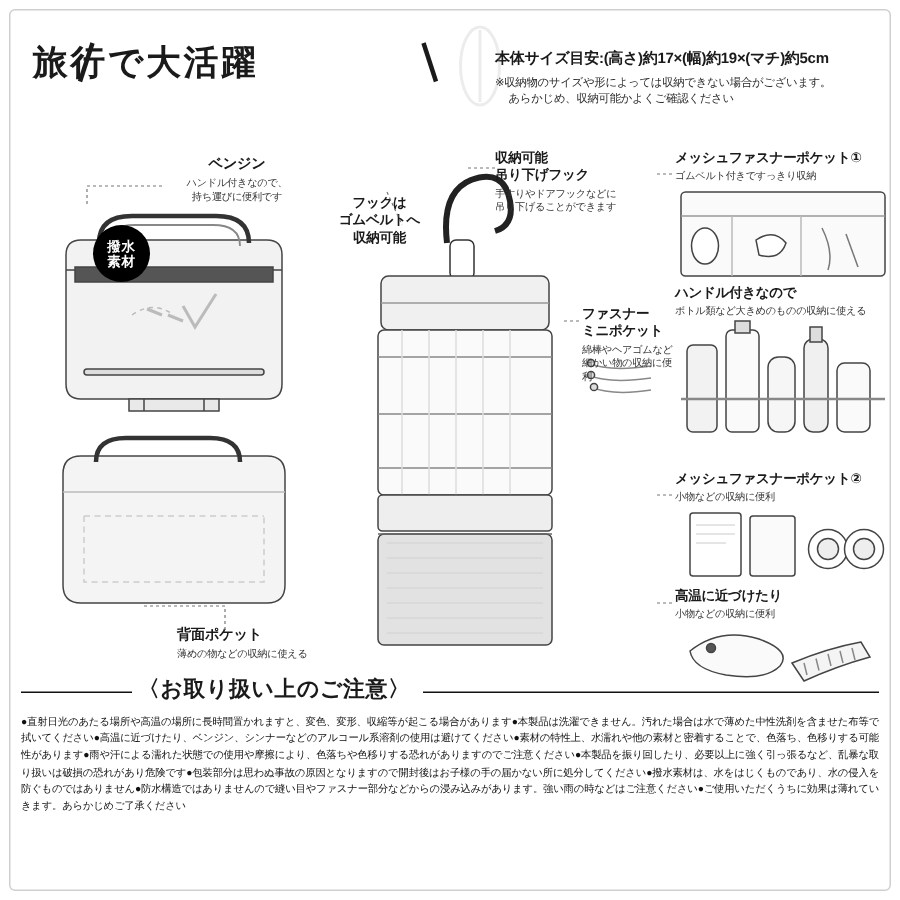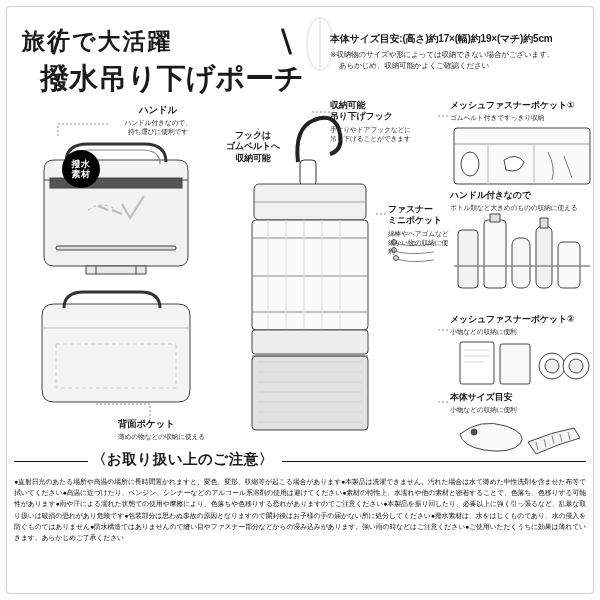--- a/index.html
+++ b/index.html
@@ -76,21 +76,20 @@
 
 <div class="page">
   <div class="frame"></div>
 
   <div class="header">
     <div class="kicker">
       <span class="slash l"></span>
       <span>旅行で大活躍</span>
       <span class="slash r"></span>
     </div>
-    <div class="maintitle">撥水吊り下げポーチ</div>
   </div>
 
   <div class="sizebox">
     <div class="size-main">本体サイズ目安:(高さ)約17×(幅)約19×(マチ)約5cm</div>
     <div class="size-sub">
       <span>※収納物のサイズや形によっては収納できない場合がございます。</span>
       <span class="ind">あらかじめ、収納可能かよくご確認ください</span>
     </div>
   </div>
 
@@ -208,21 +207,21 @@
         <path d="M6 18 q14 6 42 2" stroke="#888"></path>
         <path d="M8 26 q14 6 40 2" stroke="#888"></path>
         <circle cx="8" cy="10" r="2.4" fill="#ddd"></circle>
         <circle cx="8" cy="18" r="2.4" fill="#ddd"></circle>
         <circle cx="10" cy="26" r="2.4" fill="#ddd"></circle>
       </g>
     </svg>
   </div>
 
   <div class="callout c" style="left:110px;top:104px;width:96px;">
-    <div class="ttl">ハンドル</div>
+    <div class="ttl">ベンジン</div>
     <div class="dsc" style="white-space:pre-line;">ハンドル付きなので、
 持ち運びに便利です</div>
   </div>
 
   <div class="callout c" style="left:214px;top:102px;width:78px;margin-top:28px;">
     <div class="ttl sm" style="white-space:pre-line;">フックは
 ゴムベルトへ
 収納可能</div>
   </div>
 
@@ -249,21 +248,21 @@
     <div class="dsc" style="white-space:pre-line;">綿棒やヘアゴムなど
 細かい物の収納に便利</div>
   </div>
 
   <div class="callout" style="left:450px;top:314px;width:148px;">
     <div class="ttl sm">メッシュファスナーポケット②</div>
     <div class="dsc">小物などの収納に便利</div>
   </div>
 
   <div class="callout" style="left:450px;top:392px;width:148px;">
-    <div class="ttl sm">本体サイズ目安</div>
+    <div class="ttl sm">高温に近づけたり</div>
     <div class="dsc">小物などの収納に便利</div>
   </div>
 
   <div class="callout" style="left:118px;top:418px;width:140px;">
     <div class="ttl">背面ポケット</div>
     <div class="dsc">薄めの物などの収納に使える</div>
   </div>
 
   <svg class="ill" style="left:0;top:0;width:600px;height:600px;pointer-events:none;">
     <g stroke="#777" stroke-width=".8" fill="none" stroke-dasharray="2 2">

